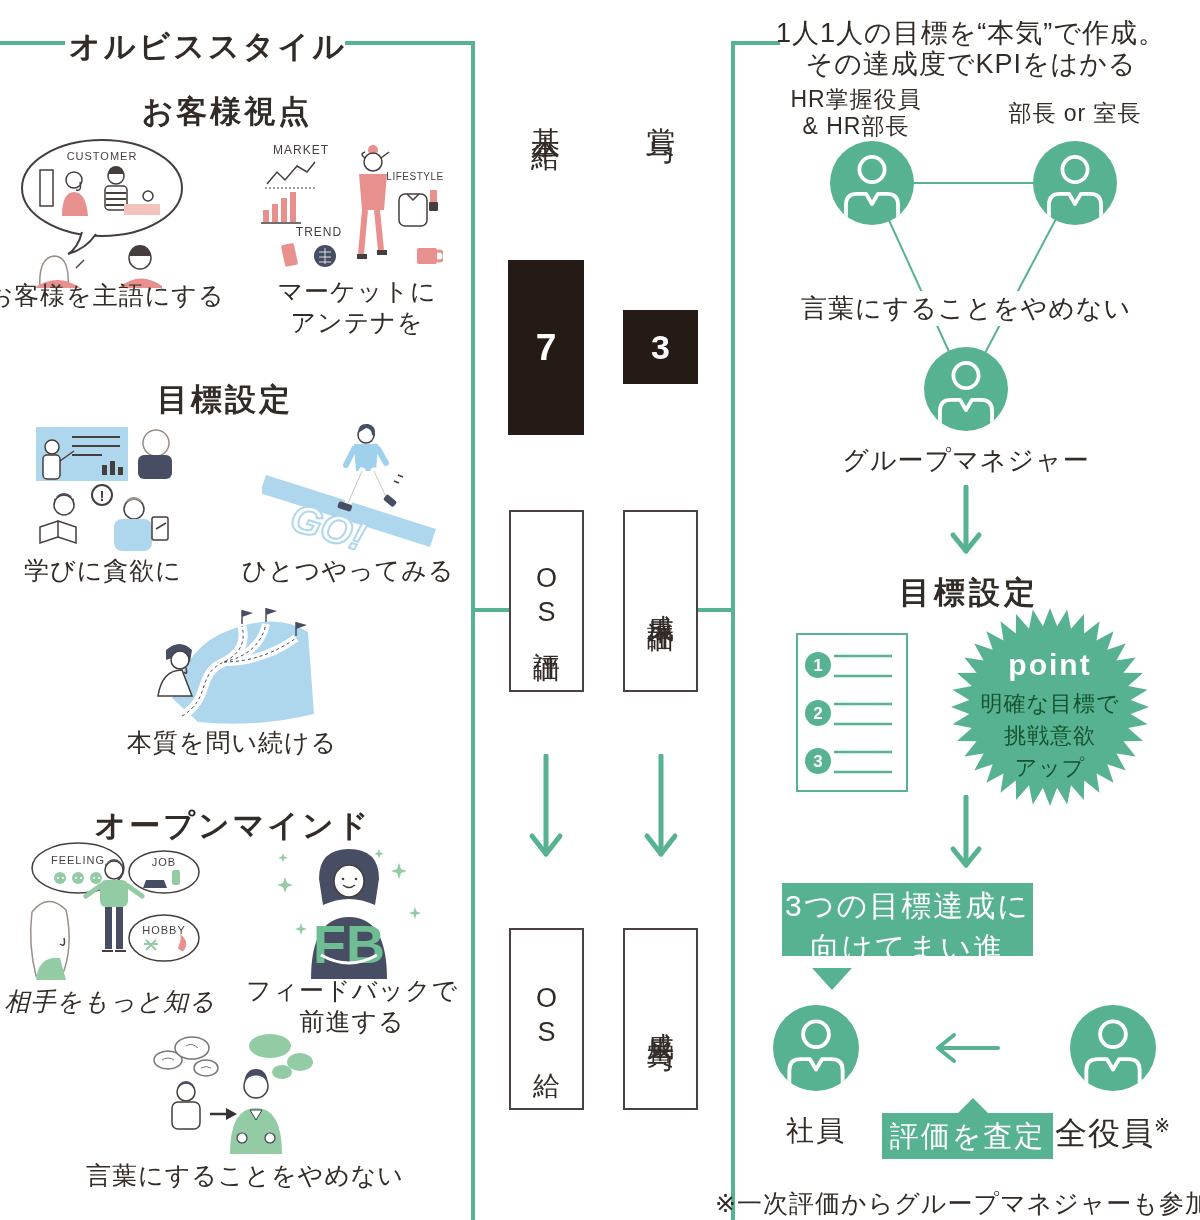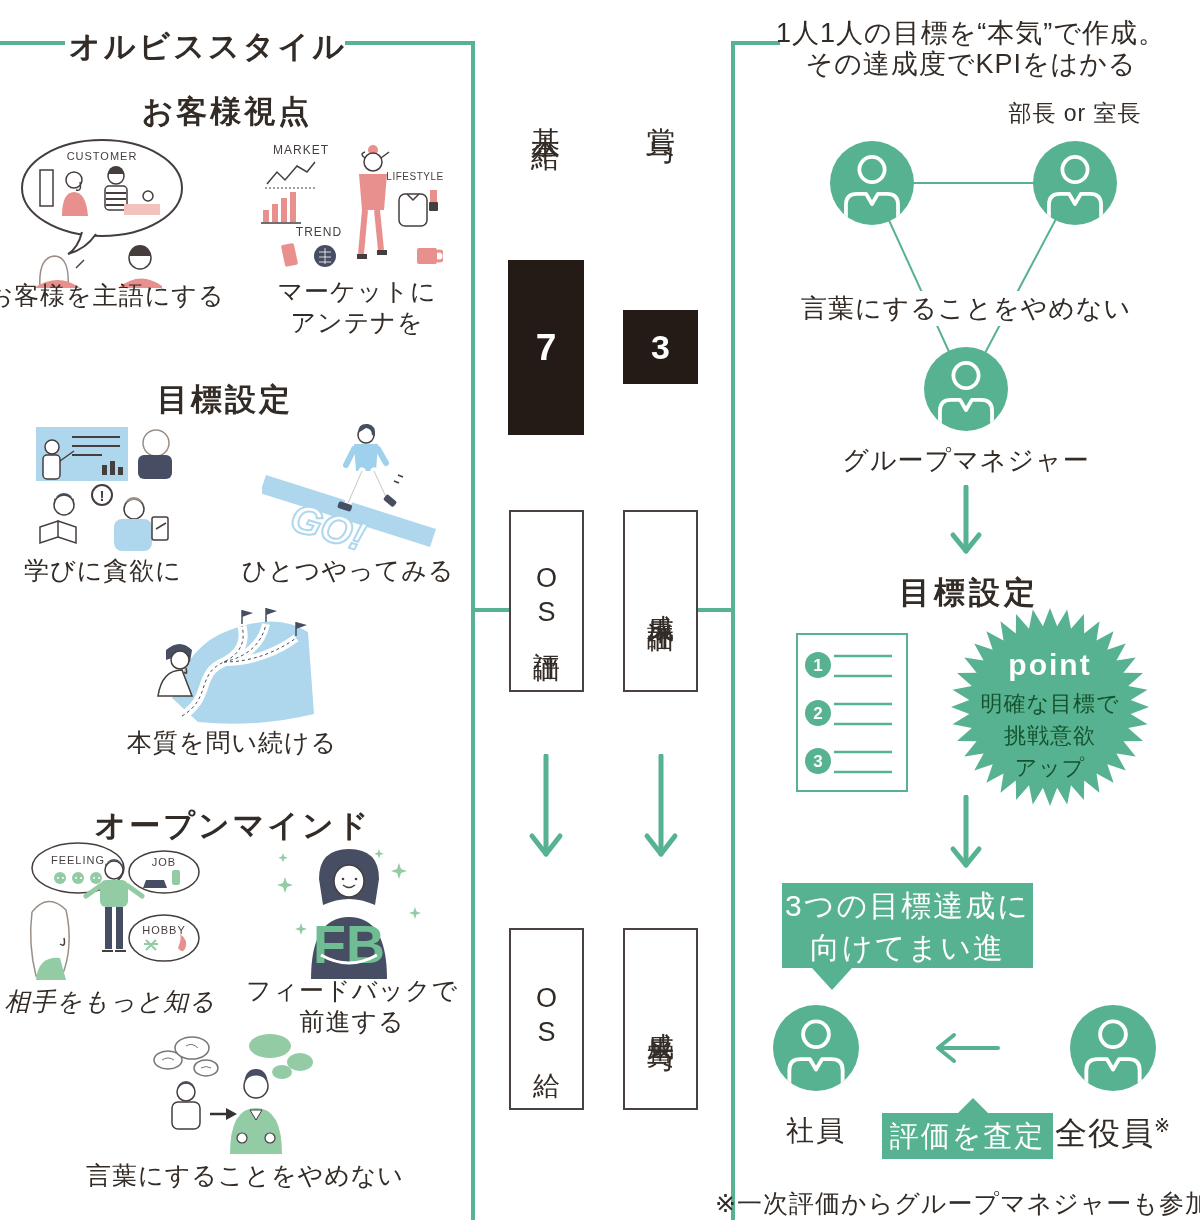--- a/index.html
+++ b/index.html
@@ -284,20 +284,24 @@
   </div>
   <div class="abs evalbox" style="left:623px;top:928px;width:75px;height:182px;">
     <span class="vtext">成果賞与</span>
   </div>
 
   <div class="abs cx" style="left:963px;top:18px;text-align:center;font-size:27px;font-weight:500;line-height:31px;letter-spacing:1px;white-space:nowrap;margin-left:8px;">
     <div>1人1人の目標を“本気”で作成。</div>
     <div>その達成度でKPIをはかる</div>
   </div>
 
+  <div class="abs cx rolelabel" style="left:856px;top:86px;">
+    <div>HR掌握役員</div>
+    <div>&amp; HR部長</div>
+  </div>
   <div class="abs cx rolelabel" style="left:1075px;top:100px;">部長 or 室長</div>
 
   <svg class="abs" style="left:780px;top:140px;z-index:1;" width="380" height="300" viewBox="0 0 380 300">
     <g stroke="#57b291" stroke-width="2" fill="none">
       <path d="M92,43 L295,43"></path>
       <path d="M92,43 L186,249"></path>
       <path d="M295,43 L186,249"></path>
     </g>
   </svg>
   <div class="abs cx whitebg" style="left:966px;top:291px;z-index:2;font-size:26px;font-weight:500;letter-spacing:1px;white-space:nowrap;">言葉にすることをやめない</div>
@@ -349,21 +353,21 @@
     <div>明確な目標で</div>
     <div>挑戦意欲</div>
     <div>アップ</div>
   </div>
 
   <svg class="abs" style="left:948px;top:795px;" width="36" height="76" viewBox="0 0 36 76">
     <path d="M18,2 V70" stroke="#57b291" stroke-width="5" stroke-linecap="round" fill="none"></path>
     <path d="M5,54 L18,70 L31,54" stroke="#57b291" stroke-width="5" stroke-linecap="round" stroke-linejoin="round" fill="none"></path>
   </svg>
 
-  <div class="abs bubble" style="left:782px;top:883px;width:251px;height:85px;font-size:30px;font-weight:500;letter-spacing:2px;line-height:42px;padding-top:2px;">
+  <div class="abs bubble" style="left:782px;top:883px;width:251px;height:73px;font-size:30px;font-weight:500;letter-spacing:2px;line-height:42px;padding-top:2px;">
     <div>3つの目標達成に</div>
     <div>向けてまい進</div>
     <div class="tail-down" style="left:30px;top:85px;"></div>
   </div>
 
   <svg class="abs" style="left:773px;top:1005px;" width="86" height="86">
       <use href="#person"></use>
     </svg>
   <svg class="abs" style="left:1070px;top:1005px;" width="86" height="86">
       <use href="#person"></use>

